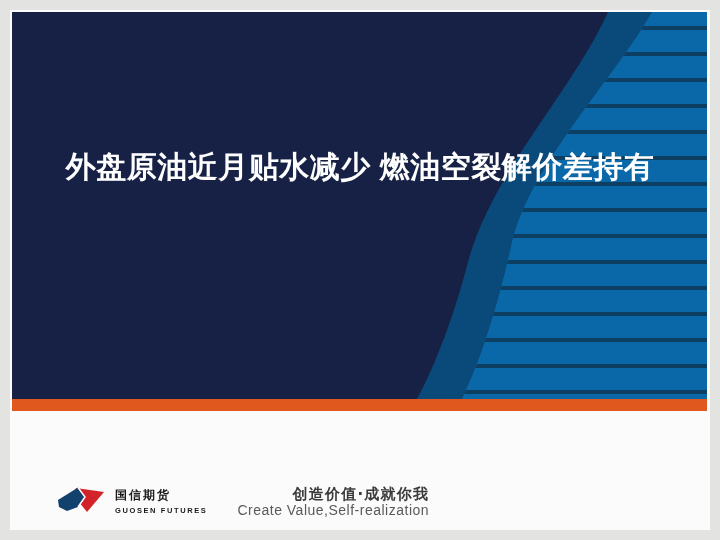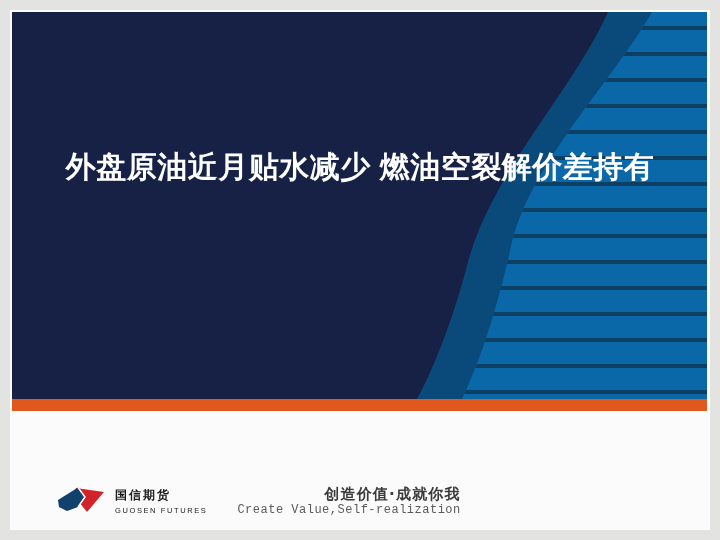--- a/index.html
+++ b/index.html
@@ -120,21 +120,21 @@
   .logo-cn {
     font-size: 12px;
     font-weight: bold;
     color: #1a1a1a;
     letter-spacing: 2px;
     line-height: 20px;
     font-family: "DejaVu Sans", sans-serif;
   }
   .logo-en {
     font-size: 7.5px;
-    font-weight: normal;
+    font-weight: bold;
     color: #1a1a1a;
     letter-spacing: 1.6px;
     line-height: 10px;
     margin-top: 1px;
   }
 
   .tagline {
     display: flex;
     flex-direction: column;
     justify-content: center;
@@ -142,26 +142,25 @@
   }
   .tagline-cn {
     font-size: 15px;
     font-weight: bold;
     color: #3b3b3b;
     letter-spacing: 1.2px;
     line-height: 18px;
     font-family: "DejaVu Sans", sans-serif;
   }
   .tagline-en {
-    font-size: 12px;
+    font-size: 14px;
     color: #5a5a5a;
     letter-spacing: 0.5px;
     line-height: 11px;
     margin-top: 2px;
-    font-family: Liberation Mono, monospace;
   }
 </style>
 </head>
 <body>
 
 <div class="slide">
 
   <div class="frame">
     <div class="frame-inner"></div>
   </div>

